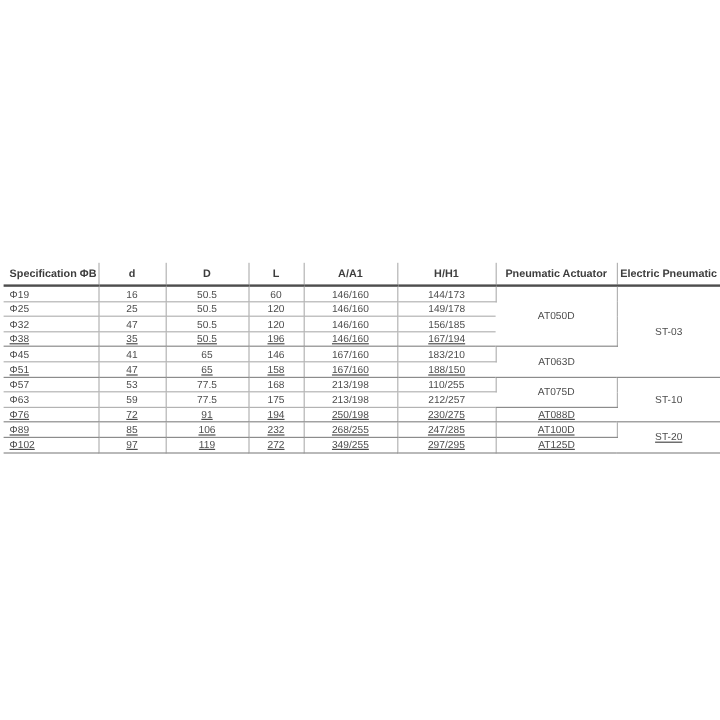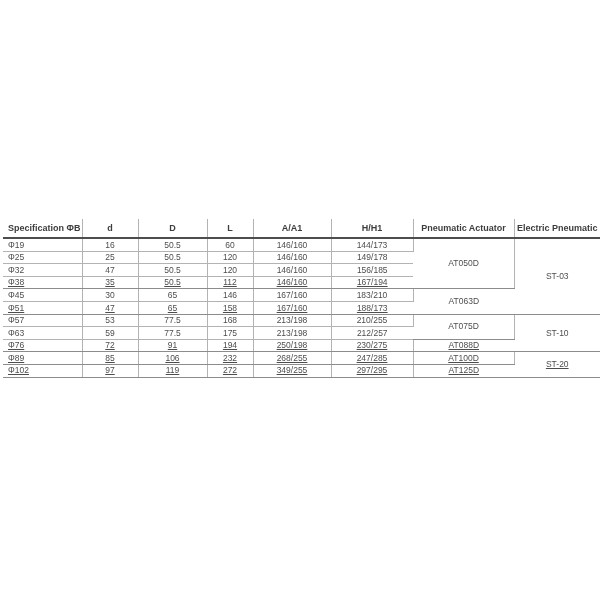--- a/index.html
+++ b/index.html
@@ -106,48 +106,48 @@
           <td>47</td>
           <td>50.5</td>
           <td>120</td>
           <td>146/160</td>
           <td>156/185</td>
         </tr>
         <tr class="group-end">
           <td class="col-spec">Φ38</td>
           <td>35</td>
           <td>50.5</td>
-          <td>112</td>
+          <td>196</td>
           <td>146/160</td>
           <td>167/194</td>
         </tr>
         <tr>
           <td class="col-spec">Φ45</td>
-          <td>30</td>
+          <td>41</td>
           <td>65</td>
           <td>146</td>
           <td>167/160</td>
           <td>183/210</td>
           <td rowspan="2" class="merged">AT063D</td>
         </tr>
         <tr class="group-end">
           <td class="col-spec">Φ51</td>
           <td>47</td>
           <td>65</td>
           <td>158</td>
           <td>167/160</td>
-          <td>188/173</td>
+          <td>188/150</td>
         </tr>
         <tr>
           <td class="col-spec">Φ57</td>
           <td>53</td>
           <td>77.5</td>
           <td>168</td>
           <td>213/198</td>
-          <td>210/255</td>
+          <td>110/255</td>
           <td rowspan="2" class="merged">AT075D</td>
           <td rowspan="3" class="merged">ST-10</td>
         </tr>
         <tr>
           <td class="col-spec">Φ63</td>
           <td>59</td>
           <td>77.5</td>
           <td>175</td>
           <td>213/198</td>
           <td>212/257</td>

